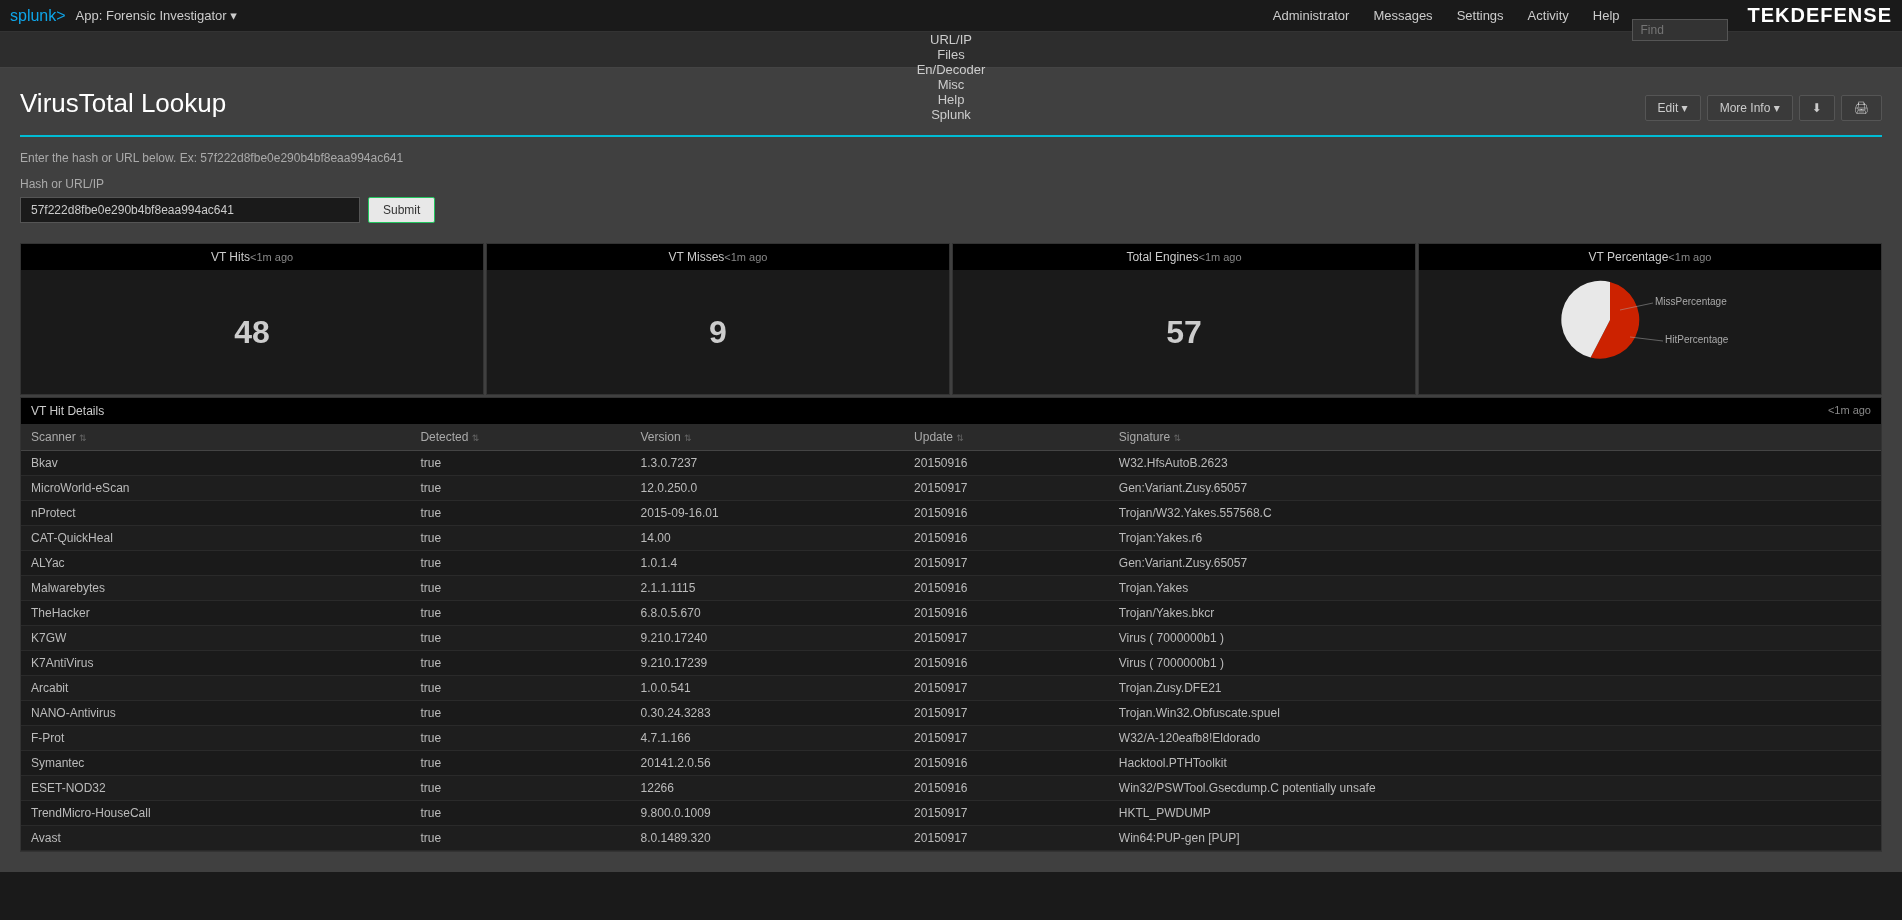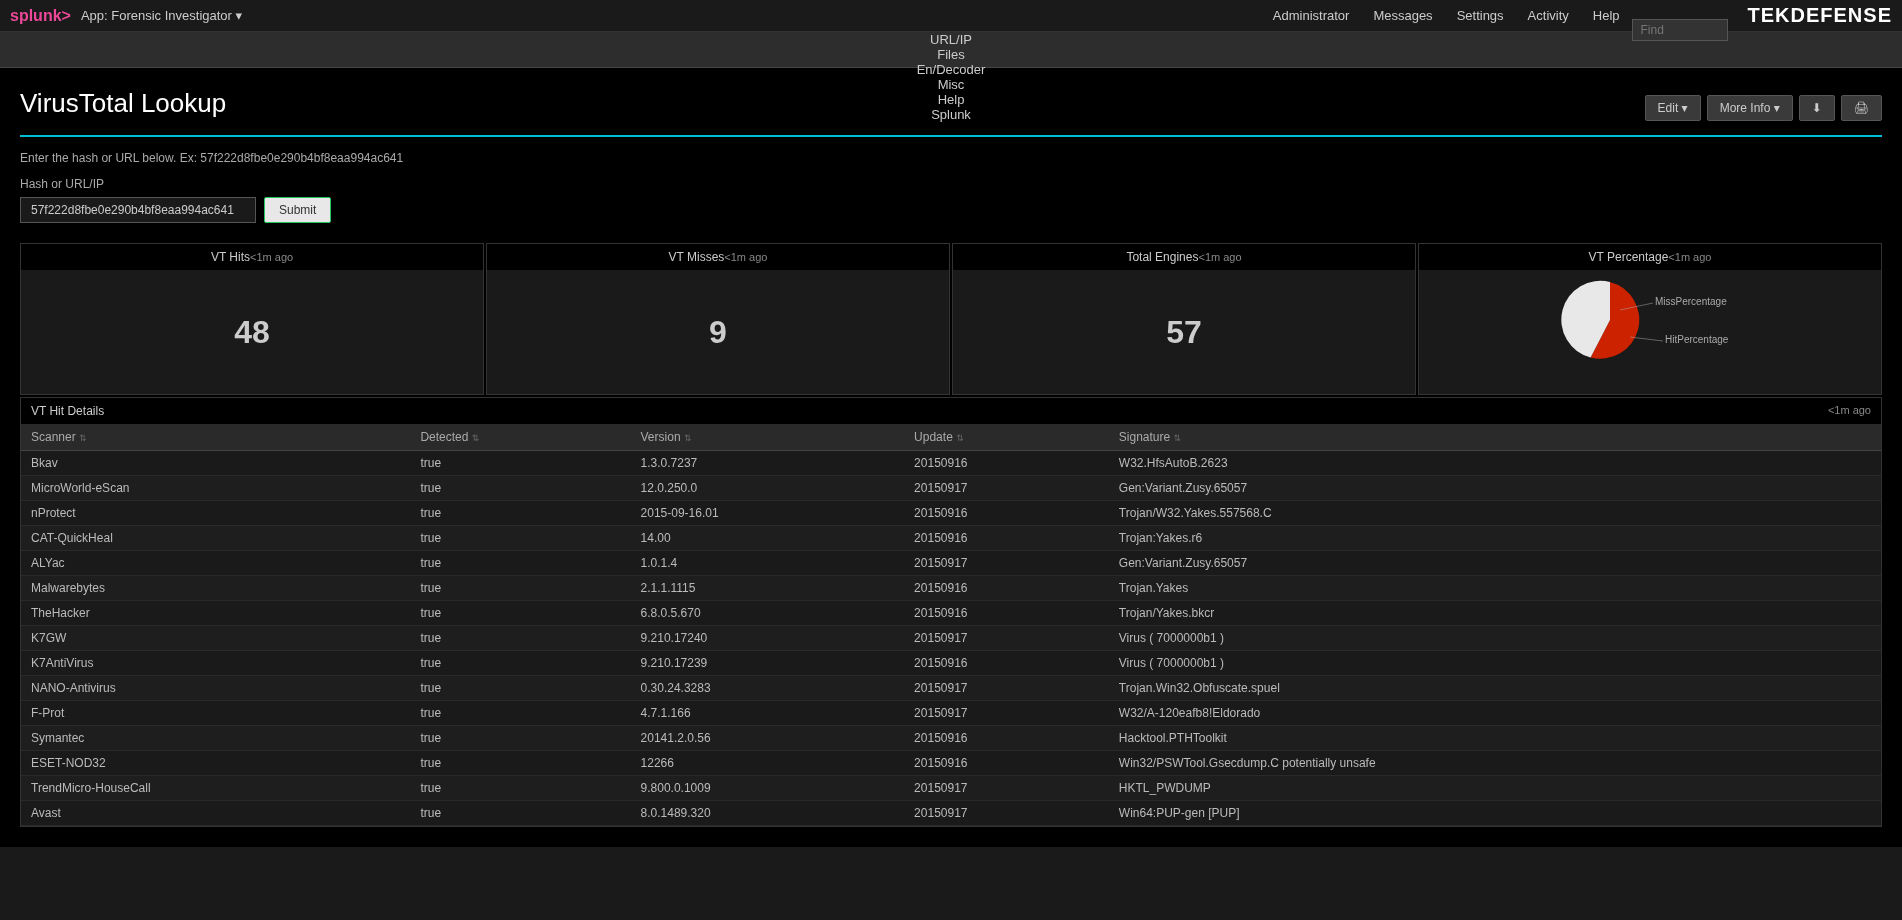--- a/index.html
+++ b/index.html
@@ -8,22 +8,22 @@
     
     .top-nav {
       background: #1a1a1a;
       display: flex;
       align-items: center;
       height: 32px;
       padding: 0 10px;
       border-bottom: 1px solid #333;
     }
     .splunk-logo {
-      color: #ec4899;
-      font-weight: bold;
+      color: #0ea5e9;
+      font-weight: normal;
       font-size: 16px;
       margin-right: 10px;
     }
     .app-name {
       color: #ccc;
       font-size: 13px;
       margin-right: auto;
     }
     .top-nav-right {
       display: flex;
@@ -73,21 +73,21 @@
       height: 36px;
       display: flex;
       align-items: center;
       cursor: pointer;
       font-size: 13px;
       gap: 4px;
     }
 
     
     .main-content {
-      background: #000000;
+      background: #404040;
       padding: 20px;
     }
 
     .page-title {
       color: #fff;
       font-size: 26px;
       font-weight: normal;
       margin-bottom: 8px;
     }
 
@@ -140,21 +140,21 @@
       margin-bottom: 20px;
       align-items: center;
     }
 
     .hash-input {
       background: #1a1a1a;
       border: 1px solid #555;
       color: #ccc;
       padding: 5px 10px;
       font-size: 12px;
-      width: 236px;
+      width: 340px;
     }
 
     .submit-btn {
       background: #e8e8e8;
       border: 1px solid #22c55e;
       color: #333;
       padding: 5px 14px;
       cursor: pointer;
       font-size: 12px;
       border-radius: 2px;
@@ -441,20 +441,27 @@
     <td>Virus ( 7000000b1 )</td>
   </tr>
           <tr>
     <td>K7AntiVirus</td>
     <td>true</td>
     <td>9.210.17239</td>
     <td>20150916</td>
     <td>Virus ( 7000000b1 )</td>
   </tr>
           <tr>
+    <td>Arcabit</td>
+    <td>true</td>
+    <td>1.0.0.541</td>
+    <td>20150917</td>
+    <td>Trojan.Zusy.DFE21</td>
+  </tr>
+          <tr>
     <td>NANO-Antivirus</td>
     <td>true</td>
     <td>0.30.24.3283</td>
     <td>20150917</td>
     <td>Trojan.Win32.Obfuscate.spuel</td>
   </tr>
           <tr>
     <td>F-Prot</td>
     <td>true</td>
     <td>4.7.1.166</td>

